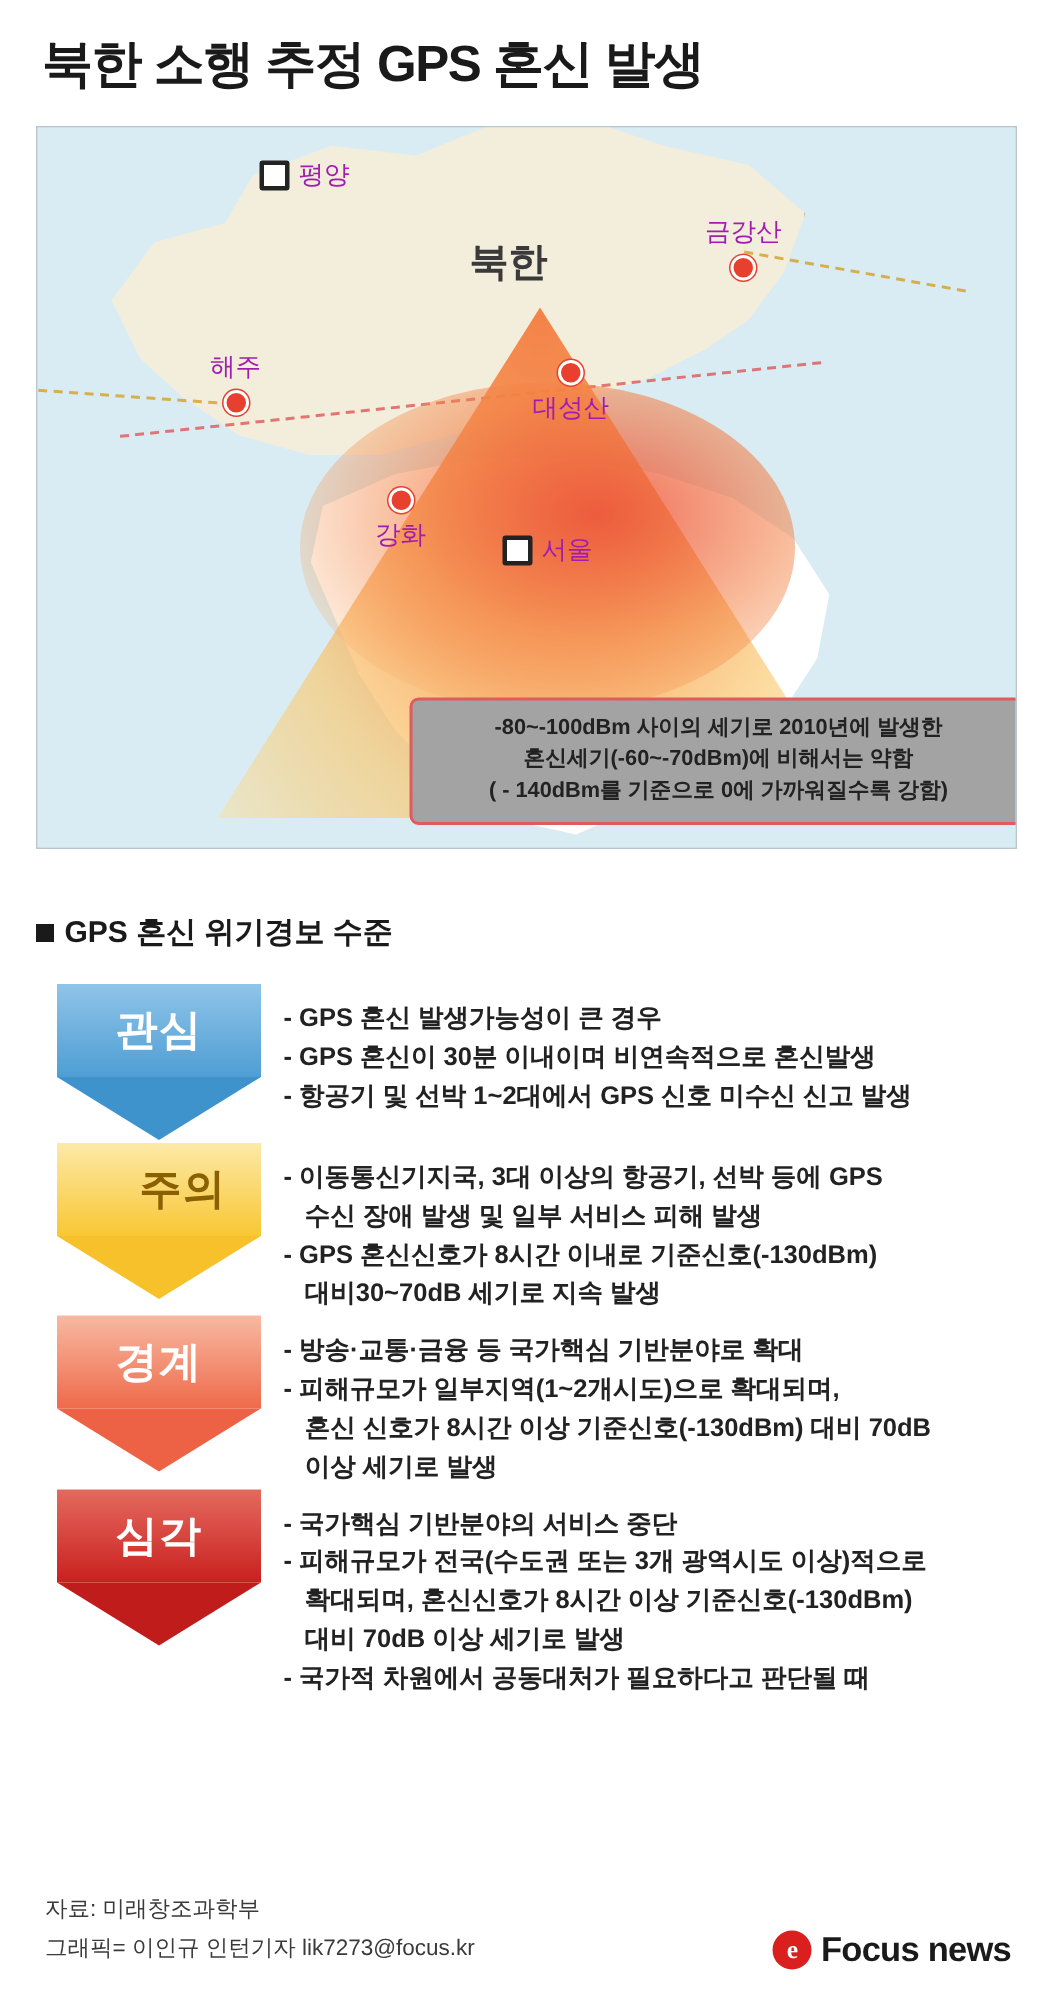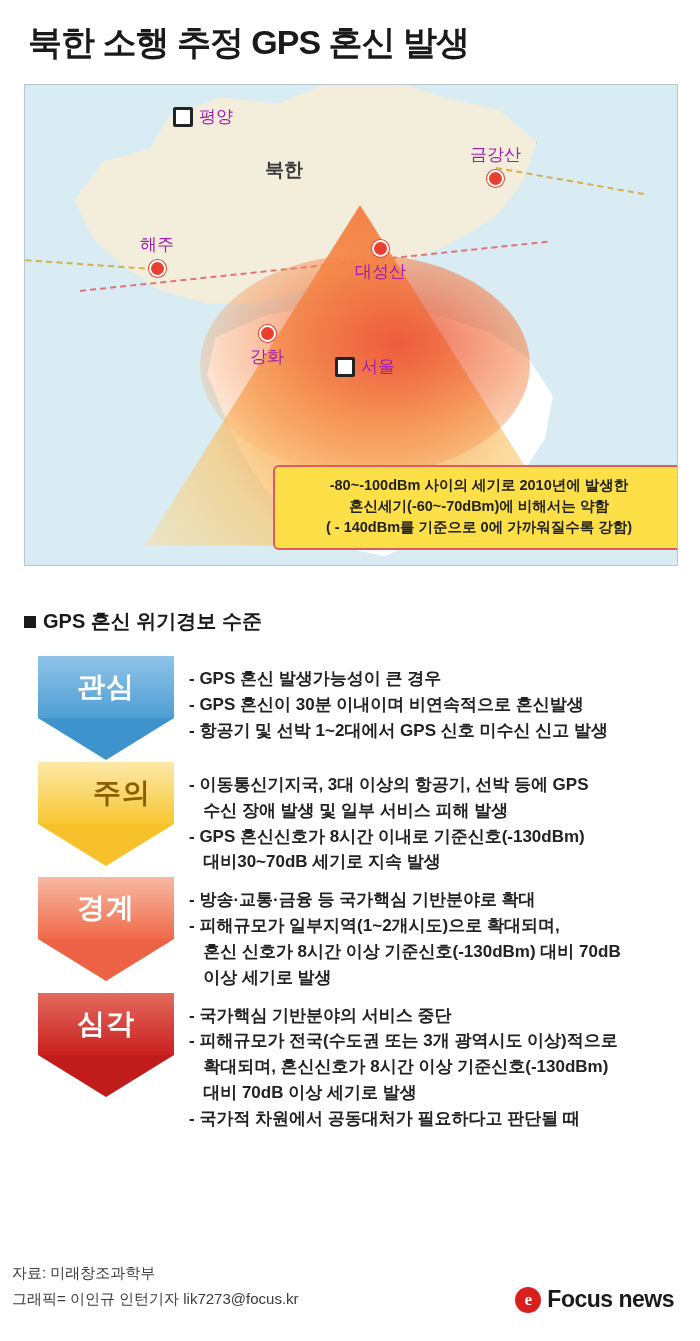--- a/index.html
+++ b/index.html
@@ -139,32 +139,33 @@
   }
   .city.inline {
     display: flex;
     align-items: center;
     gap: 6px;
   }
   .city.inline .dot { margin: 0; }
 
   .region-label {
     position: absolute;
-    font-size: 19px;
+    font-size: 26px;
     font-weight: bold;
     color: #3a3a3a;
+    margin-left: 48px;
   }
 
   
   .map-note {
     position: absolute;
     left: 248px;
     top: 380px;
     width: 388px;
-    background: #fde047;
+    background: #a3a3a3;
     border: 2px solid #e05b5e;
     border-radius: 6px;
     padding: 8px 10px 10px 10px;
     font-size: 14.5px;
     line-height: 1.45;
     color: #222;
     text-align: center;
     font-weight: bold;
   }
 
@@ -243,21 +244,21 @@
     color: #222;
     font-weight: bold;
   }
   .level-desc .line {
     white-space: pre-wrap;
   }
 
   
   .footer {
     position: absolute;
-    left: 12px;
+    left: 30px;
     bottom: 30px;
     font-size: 15px;
     line-height: 1.7;
     color: #3a3a3a;
   }
   .logo {
     position: absolute;
     right: 26px;
     bottom: 28px;
     display: flex;

